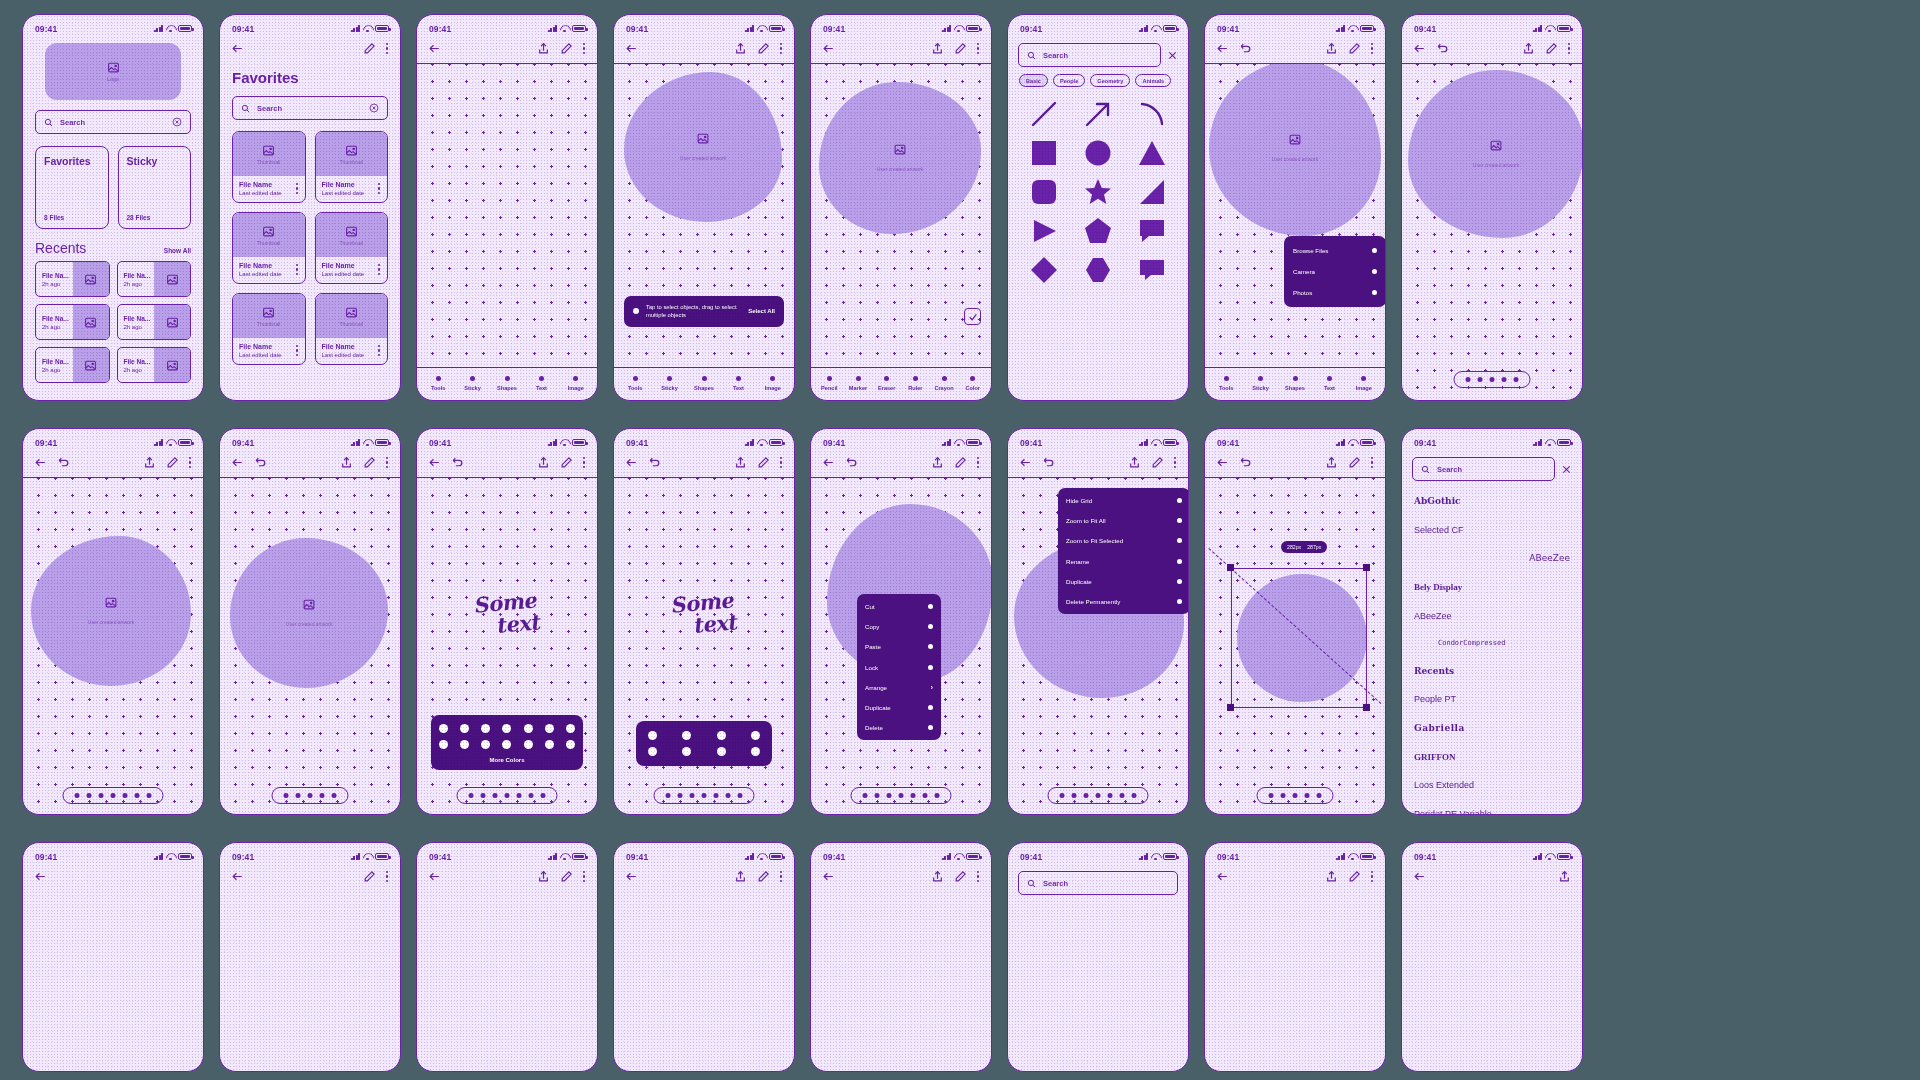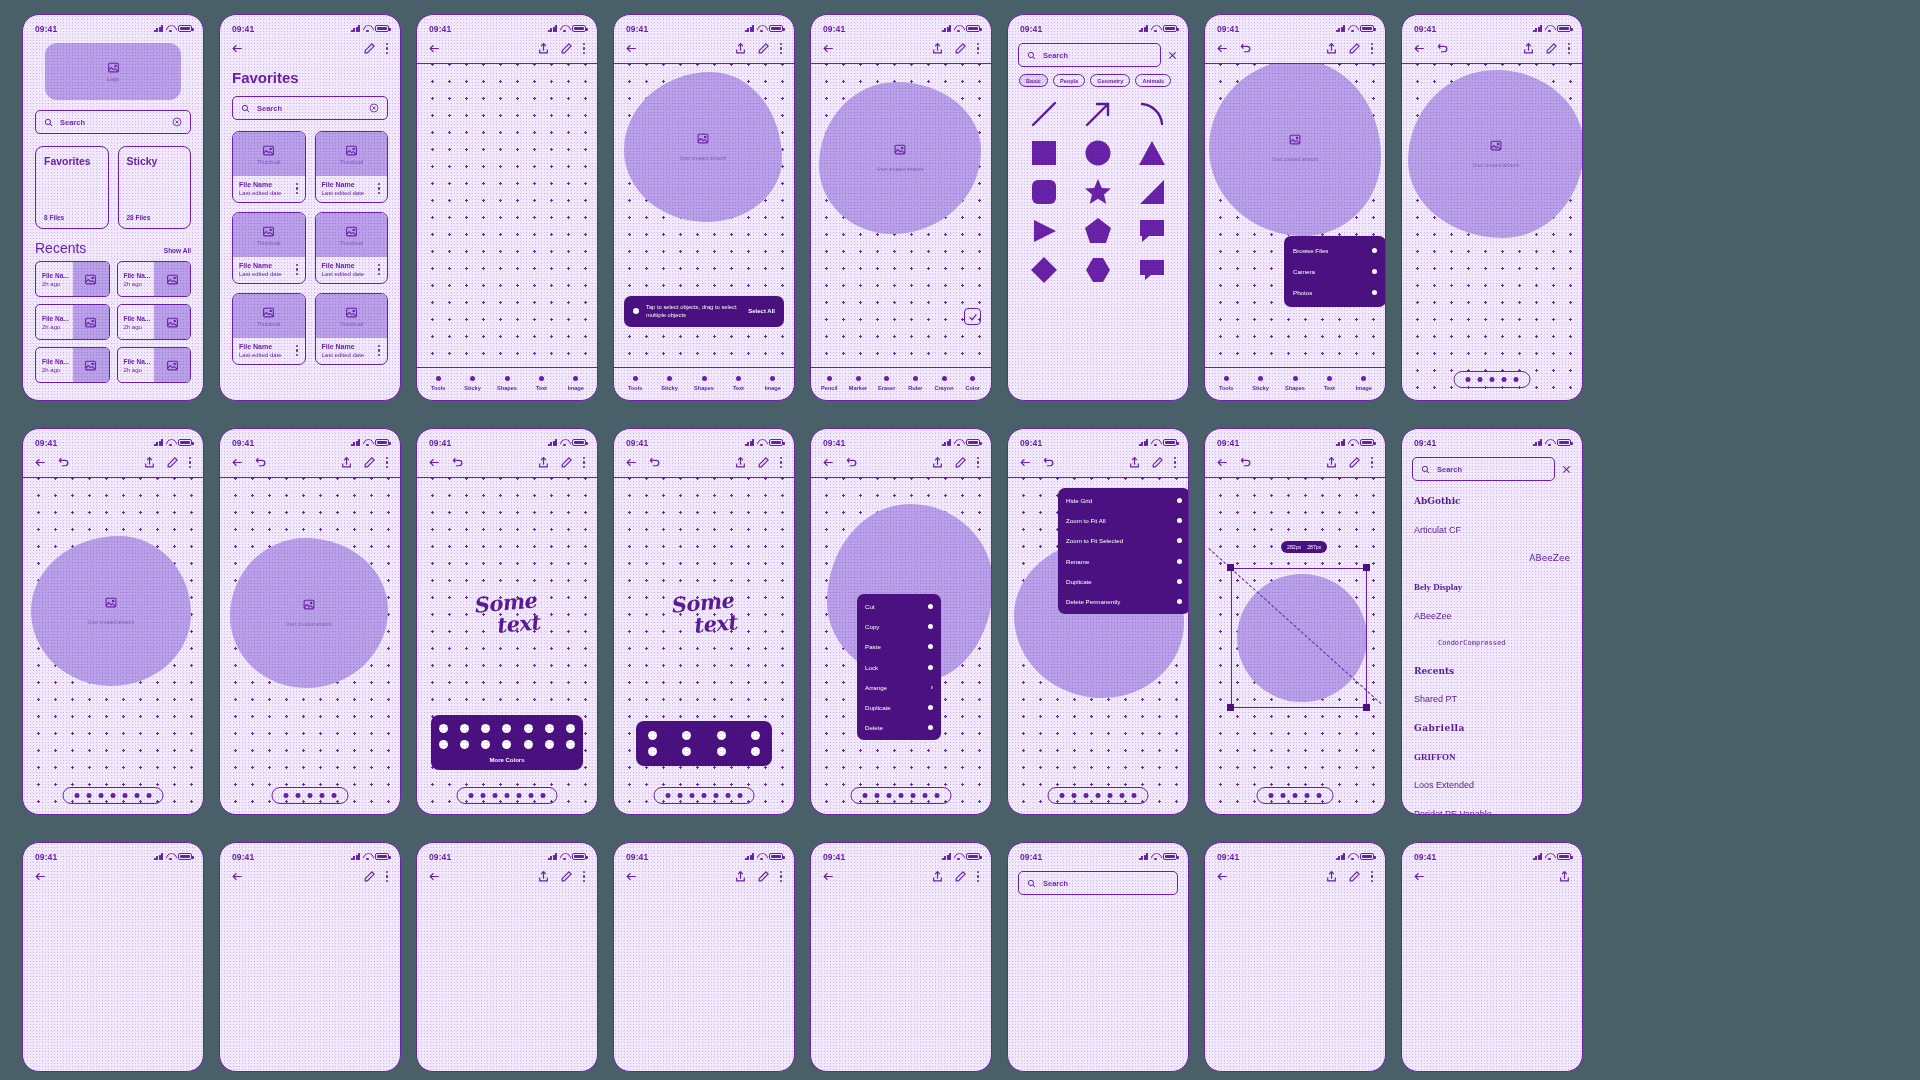--- a/index.html
+++ b/index.html
@@ -1627,27 +1627,27 @@
           <span class="ph">Search</span>
         </div>
         <span class="ic" style="width:11px;height:11px">
             <svg viewBox="0 0 24 24" fill="none" stroke="#6a22a8" stroke-width="2.3">
               <path d="M5 5l14 14M19 5L5 19"></path>
             </svg>
           </span>
       </div>
       <div class="fontlist">
         <div class="fi f0">AbGothic</div>
-        <div class="fi f1">Articulat CF</div>
+        <div class="fi f1">Selected CF</div>
         <div class="fi f2">ABeeZee</div>
         <div class="fi f3">Bely Display</div>
         <div class="fi f4">ABeeZee</div>
         <div class="fi f5">CondorCompressed</div>
         <div class="fi f6">Recents</div>
-        <div class="fi f7">Shared PT</div>
+        <div class="fi f7">People PT</div>
         <div class="fi f8">Gabriella</div>
         <div class="fi f9">GRIFFON</div>
         <div class="fi f10">Loos Extended</div>
         <div class="fi f11">Peridot PE Variable</div>
       </div>
     </div>
   </div>
 
   <div class="phone r3" style="left:22px">
     <div class="sbar">

